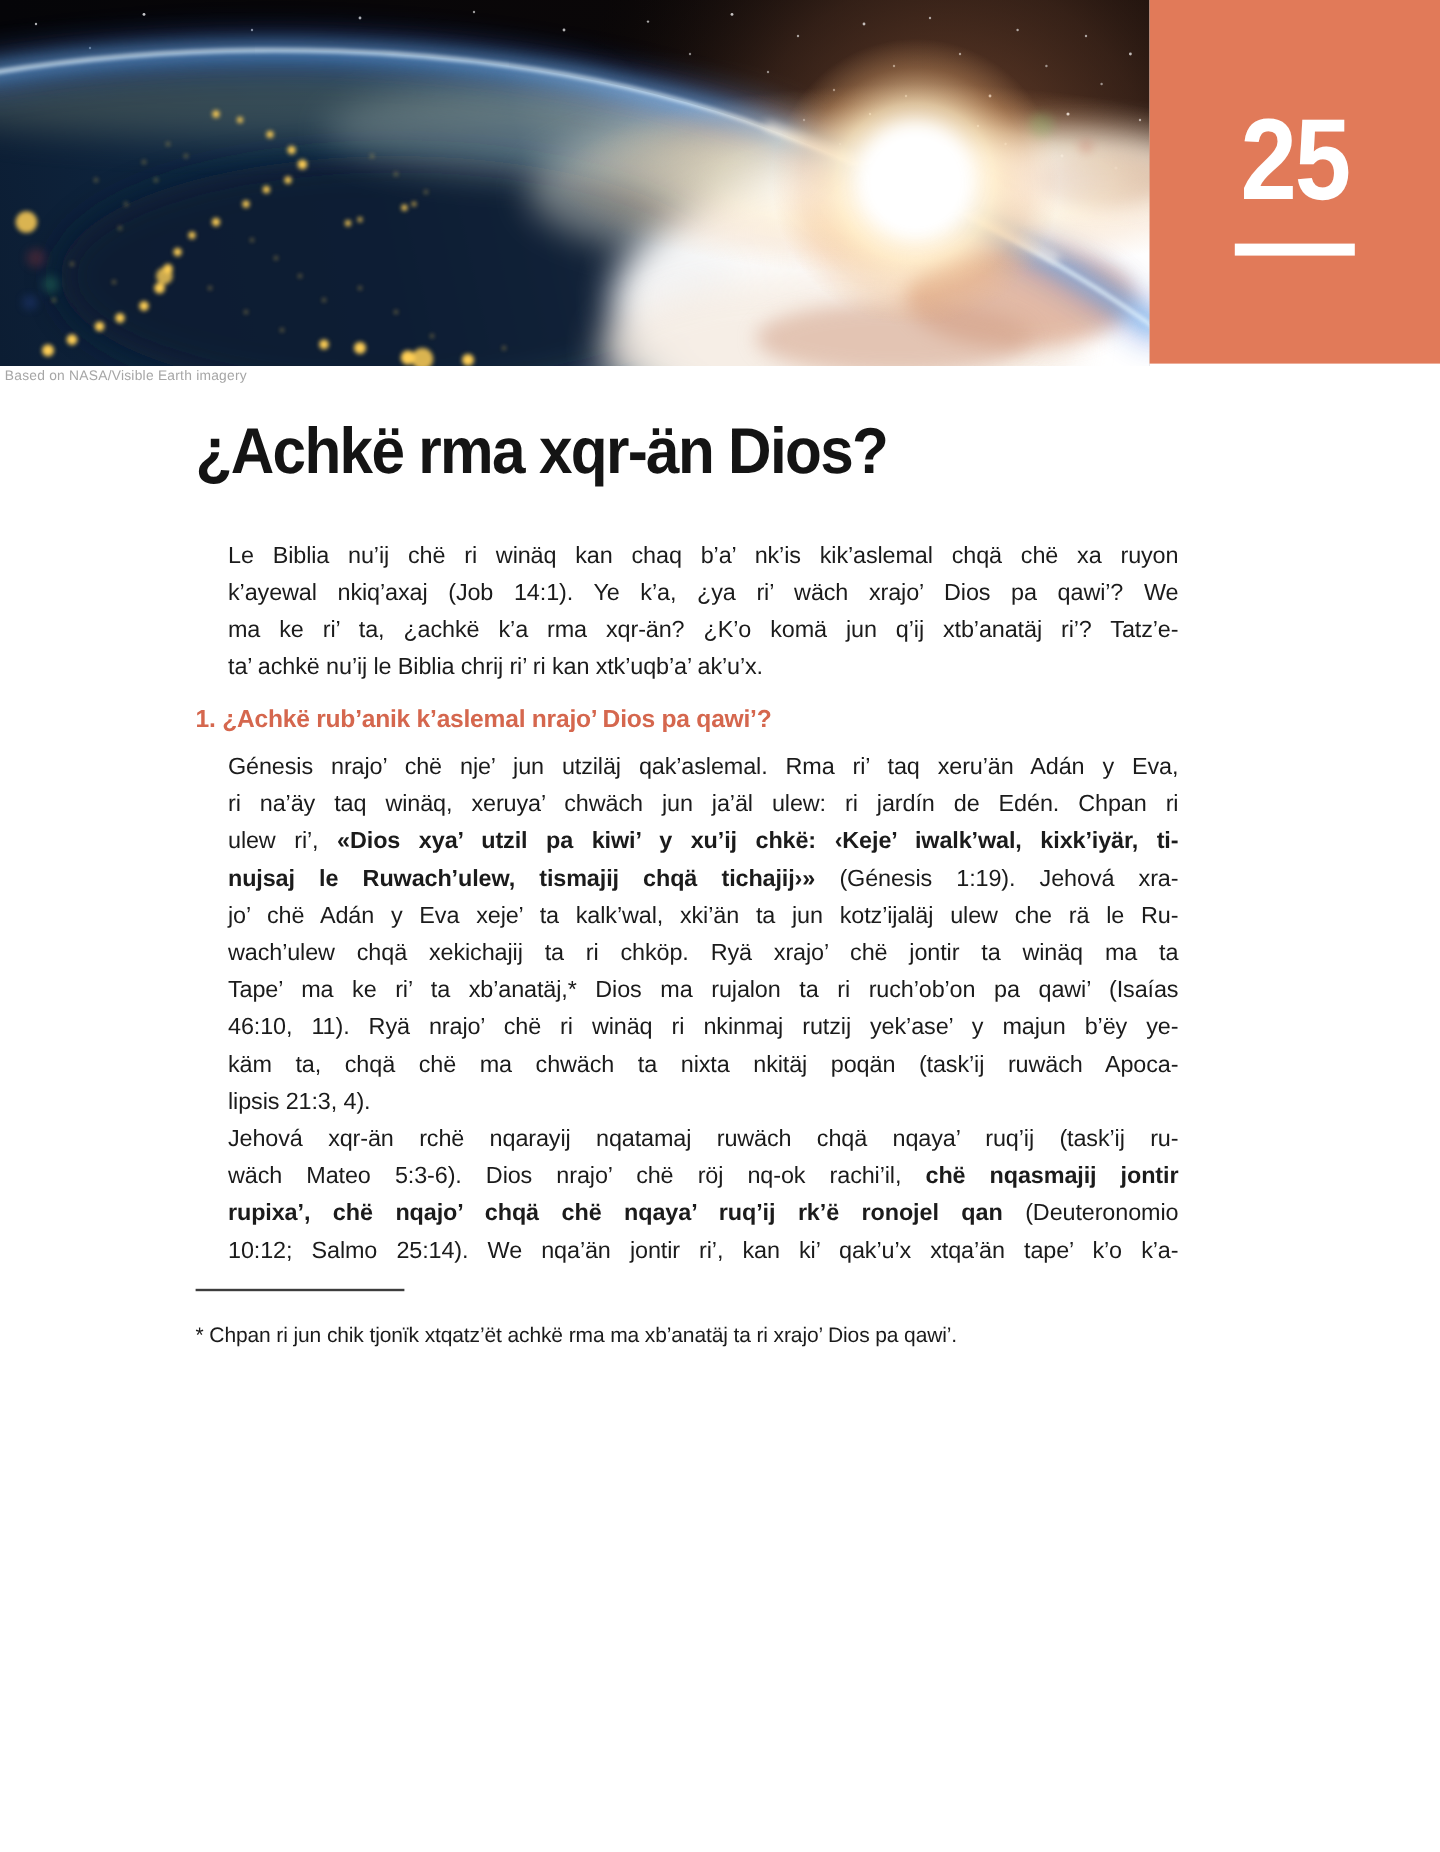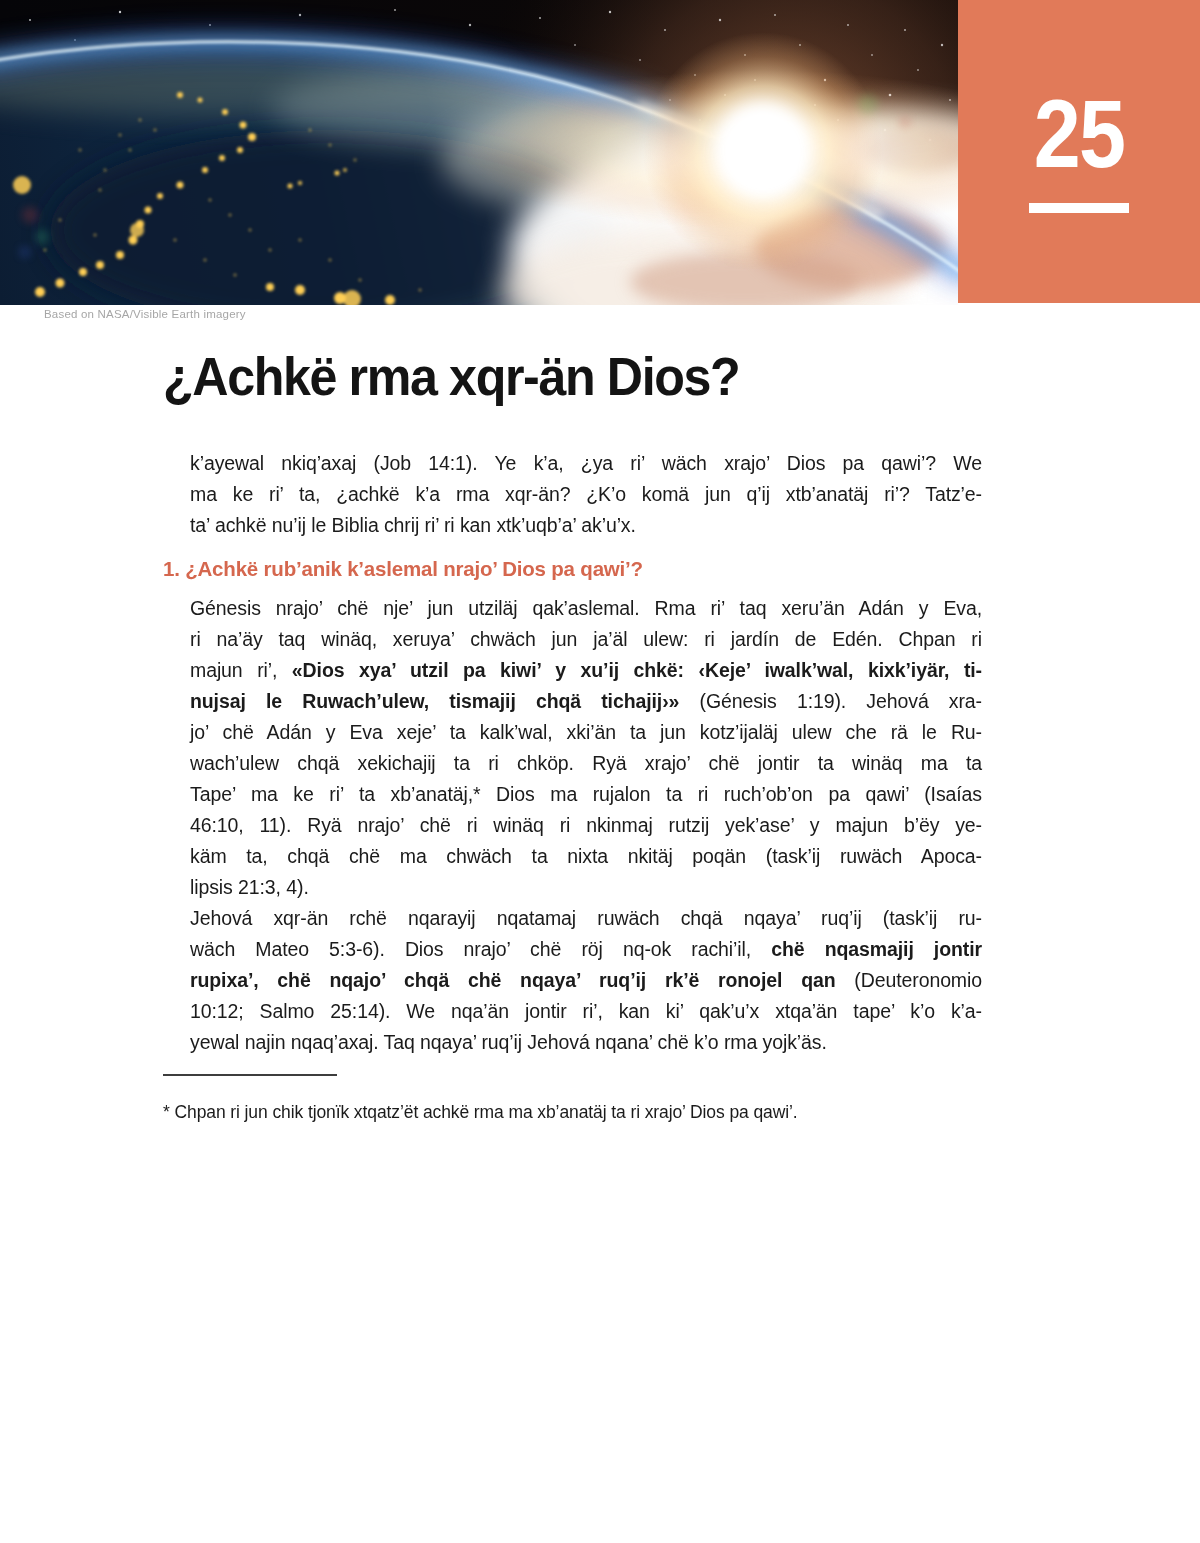--- a/index.html
+++ b/index.html
@@ -6,21 +6,21 @@
   .page{position:relative;width:1200px;height:1543px;background:#fff;overflow:hidden;
         font-family:"Liberation Sans",sans-serif;}
   .hero{position:absolute;left:0;top:0;width:1200px;height:317px;}
   .hero svg{position:absolute;left:0;top:0;display:block;}
   .chapter-box{position:absolute;left:958px;top:0;width:242px;height:303px;background:var(--accent,#e17a59);}
   .chapter-num{position:absolute;left:0;top:86px;width:100%;text-align:center;
                font-size:96px;font-weight:bold;color:#fff;line-height:1;
                transform:scaleX(.88);letter-spacing:-2px;}
   .chapter-underline{position:absolute;left:50%;top:203px;transform:translateX(-50%);
                width:100px;height:10px;background:#fff;}
-  .caption{position:absolute;left:4px;top:308px;font-size:11.5px;color:#a6a6a6;letter-spacing:.2px;margin-left:40px;}
+  .caption{position:absolute;left:4px;top:308px;font-size:11.5px;color:#a6a6a6;letter-spacing:.2px;}
   .title{position:absolute;left:163px;top:345px;margin:0;font-size:54px;font-weight:bold;
          color:#141414;letter-spacing:-1.5px;transform:scaleX(.93);transform-origin:left top;white-space:nowrap;}
   .content{position:absolute;left:163px;top:448px;width:824px;color:#1b1b1b;
            font-size:19.5px;line-height:31px;letter-spacing:-.1px;}
   .para{margin:0 0 0 27px;width:792px;}
   .line{min-height:31px;}
   .line.just{text-align:justify;text-align-last:justify;}
   .b{font-weight:bold;}
   .heading{margin:15px 0 11px 0;font-size:20.5px;line-height:26px;font-weight:bold;
            color:var(--heading,#d5674e);letter-spacing:-.2px;}
@@ -225,43 +225,43 @@
       <div class="chapter-underline"></div>
     </div>
   </div>
 
   <div class="caption">Based on NASA/Visible Earth imagery</div>
 
   <h1 class="title">¿Achkë rma xqr-än Dios?</h1>
 
   <div class="content" id="content">
       <div class="para">
+        <div class="line just"><span>Le Biblia nu’ij chë ri winäq kan chaq b’a’ nk’is kik’aslemal chqä chë xa ruyon</span></div>
         <div class="line just"><span>k’ayewal nkiq’axaj (Job 14:1). Ye k’a, ¿ya ri’ wäch xrajo’ Dios pa qawi’? We</span></div>
         <div class="line just"><span>ma ke ri’ ta, ¿achkë k’a rma xqr-än? ¿K’o komä jun q’ij xtb’anatäj ri’? Tatz’e-</span></div>
         <div class="line"><span>ta’ achkë nu’ij le Biblia chrij ri’ ri kan xtk’uqb’a’ ak’u’x.</span></div>
       </div>
       <h2 class="heading">1. ¿Achkë rub’anik k’aslemal nrajo’ Dios pa qawi’?</h2>
       <div class="para">
         <div class="line just"><span>Génesis nrajo’ chë nje’ jun utziläj qak’aslemal. Rma ri’ taq xeru’än Adán y Eva,</span></div>
         <div class="line just"><span>ri na’äy taq winäq, xeruya’ chwäch jun ja’äl ulew: ri jardín de Edén. Chpan ri</span></div>
-        <div class="line just"><span>majun ri’, </span><span class="b">«Dios xya’ utzil pa kiwi’ y xu’ij chkë: ‹Keje’ iwalk’wal, kixk’iyär, ti-</span></div>
+        <div class="line just"><span>ulew ri’, </span><span class="b">«Dios xya’ utzil pa kiwi’ y xu’ij chkë: ‹Keje’ iwalk’wal, kixk’iyär, ti-</span></div>
         <div class="line just"><span class="b">nujsaj le Ruwach’ulew, tismajij chqä tichajij›»</span><span> (Génesis 1:19). Jehová xra-</span></div>
         <div class="line just"><span>jo’ chë Adán y Eva xeje’ ta kalk’wal, xki’än ta jun kotz’ijaläj ulew che rä le Ru-</span></div>
         <div class="line just"><span>wach’ulew chqä xekichajij ta ri chköp. Ryä xrajo’ chë jontir ta winäq ma ta</span></div>
       </div>
       <div class="para">
         <div class="line just"><span>Tape’ ma ke ri’ ta xb’anatäj,* Dios ma rujalon ta ri ruch’ob’on pa qawi’ (Isaías</span></div>
         <div class="line just"><span>46:10, 11). Ryä nrajo’ chë ri winäq ri nkinmaj rutzij yek’ase’ y majun b’ëy ye-</span></div>
         <div class="line just"><span>käm ta, chqä chë ma chwäch ta nixta nkitäj poqän (task’ij ruwäch Apoca-</span></div>
         <div class="line"><span>lipsis 21:3, 4).</span></div>
       </div>
       <div class="para">
         <div class="line just"><span>Jehová xqr-än rchë nqarayij nqatamaj ruwäch chqä nqaya’ ruq’ij (task’ij ru-</span></div>
         <div class="line just"><span>wäch Mateo 5:3-6). Dios nrajo’ chë röj nq-ok rachi’il, </span><span class="b">chë nqasmajij jontir</span></div>
         <div class="line just"><span class="b">rupixa’, chë nqajo’ chqä chë nqaya’ ruq’ij rk’ë ronojel qan</span><span> (Deuteronomio</span></div>
         <div class="line just"><span>10:12; Salmo 25:14). We nqa’än jontir ri’, kan ki’ qak’u’x xtqa’än tape’ k’o k’a-</span></div>
-        <div class="line"><span>yewal najin nqaq’axaj. Taq nqaya’ ruq’ij Jehová nqana’ chë k’o rma yojk’äs.</span></div>
       </div>
       <div class="footrule"></div>
       <div class="footnote">* Chpan ri jun chik tjonïk xtqatz’ët achkë rma ma xb’anatäj ta ri xrajo’ Dios pa qawi’.</div>
     </div>
 
 </div>
 
 </body></html>

